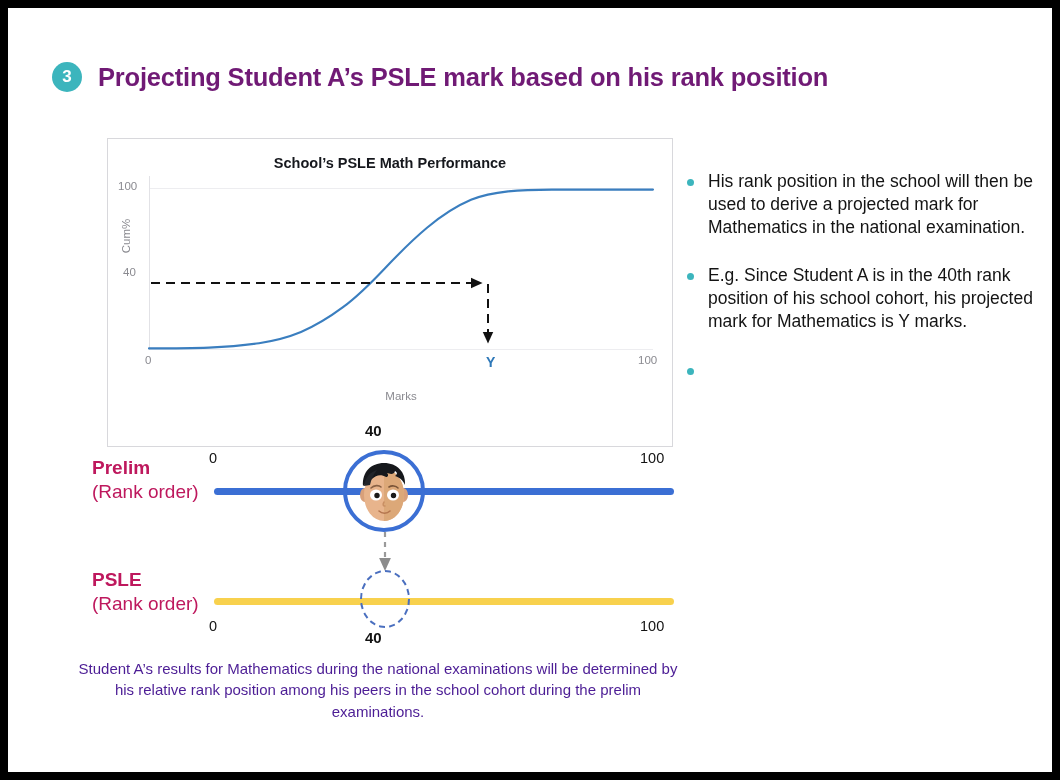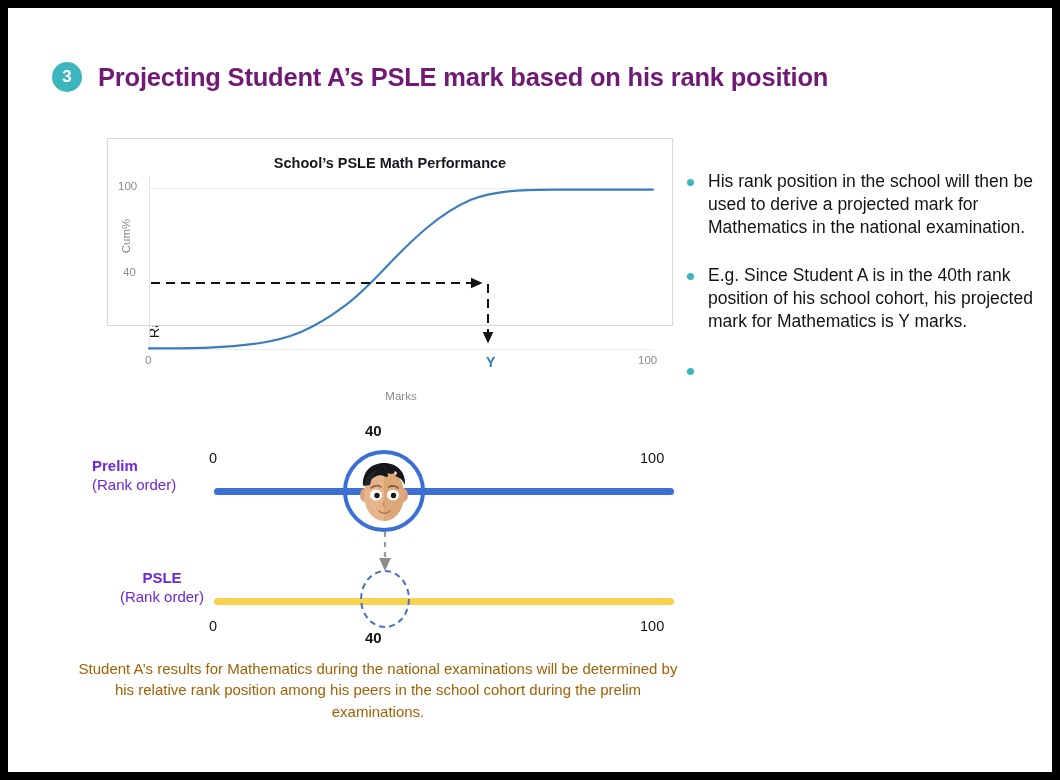--- a/index.html
+++ b/index.html
@@ -83,21 +83,21 @@
     transform-origin: center center;
     font-size: 14.5px;
     color: #1b1b1b;
     white-space: nowrap;
   }
   .chart-panel {
     position: absolute;
     left: 29px;
     top: 2px;
     width: 566px;
-    height: 188px;
+    height: 309px;
     border: 1px solid #d8d8dc;
     background: #ffffff;
     box-sizing: border-box;
   }
   .chart-title {
     position: absolute;
     left: 0;
     top: 16px;
     width: 100%;
     text-align: center;
@@ -177,28 +177,28 @@
     position: absolute;
     left: 70px;
     top: 412px;
     width: 620px;
     height: 230px;
   }
   .row-label {
     position: absolute;
     left: 14px;
     width: 140px;
-    font-size: 15px;
-    color: #6d28d9;
+    font-size: 19px;
+    color: #be185d;
     line-height: 1.28;
   }
   .row-label .strong { font-weight: bold; display: block; }
   .row-label .sub { font-weight: normal; display: block; }
   .label-prelim { top: 36px; }
-  .label-psle  { top: 148px; text-align: center; }
+  .label-psle  { top: 148px; }
 
   .bar {
     position: absolute;
     left: 136px;
     width: 460px;
     height: 7px;
     border-radius: 3.5px;
   }
   .bar-prelim { top: 68px; background: #3b6fd4; }
   .bar-psle   { top: 178px; background: #f8d14d; }
@@ -271,21 +271,21 @@
 
   
   .caption {
     position: absolute;
     left: 70px;
     top: 650px;
     width: 600px;
     text-align: center;
     font-size: 15px;
     line-height: 1.42;
-    color: #a16207;
+    color: #4c1d95;
   }
 
   
   .bullets {
     position: absolute;
     left: 676px;
     top: 126px;
     width: 360px;
     margin-top: 36px;
   }

